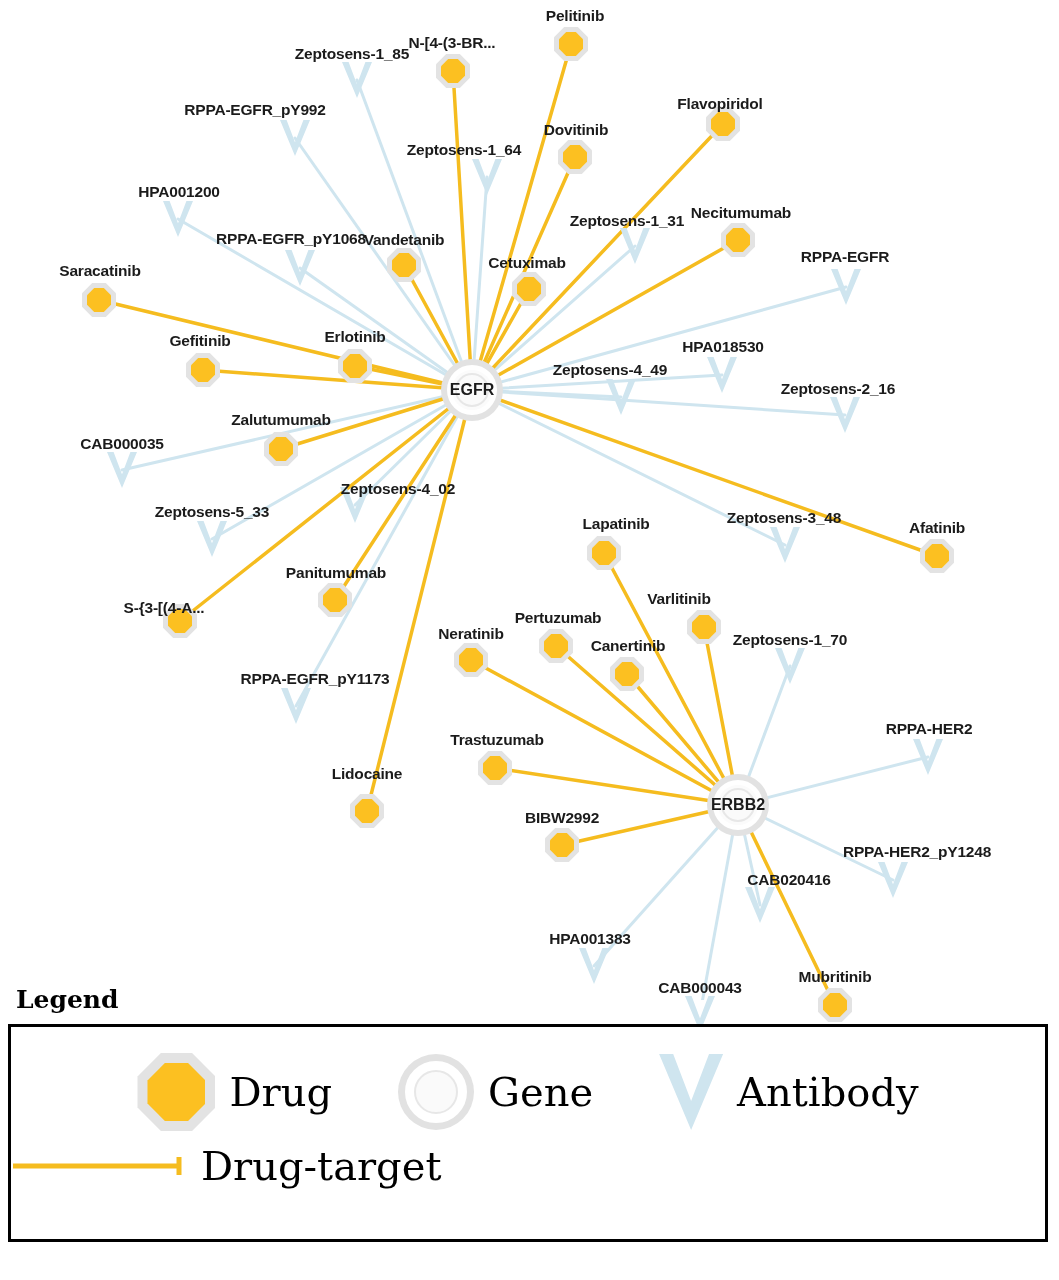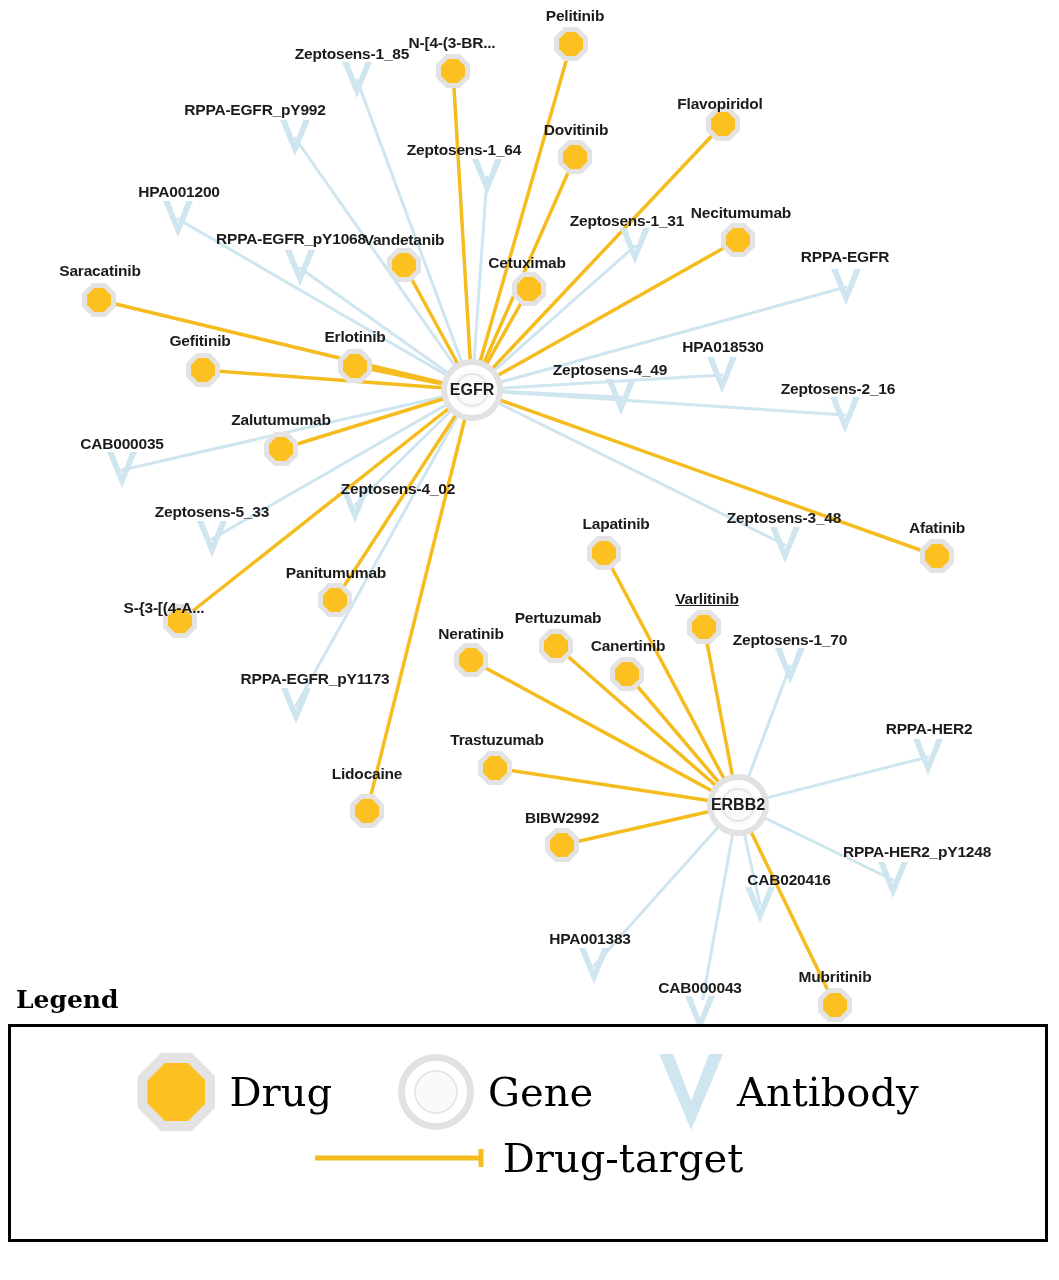--- a/index.html
+++ b/index.html
@@ -164,22 +164,22 @@
     background: #fafafa; border: 2px solid #e7e7e7; box-sizing:border-box;
   }
   .legend-ab {
     width: 64px; height: 76px;
     background: #cfe5ef;
     clip-path: polygon(0% 0%, 22% 0%, 50% 62%, 78% 0%, 100% 0%, 50% 100%);
   }
   .legend-row2 {
     display: flex;
     align-items: center;
-    justify-content: center;
-    margin-top: 4px;
+    justify-content: flex-start;
+    margin-top: 12px;
   }
   .legend-edge-item {
     display: flex;
     align-items: center;
     gap: 10px;
   }
   .legend-edge-item + .legend-edge-item { margin-left: 70px; }
 </style>
 </head>
 <body>
@@ -392,21 +392,21 @@
         <div class="drug-halo">
           <div class="drug-core"></div>
         </div>
       </div>
       <div class="node-label" style="left: 616px; top: 524px;">Lapatinib</div>
       <div class="node" style="left: 704px; top: 627px;">
         <div class="drug-halo">
           <div class="drug-core"></div>
         </div>
       </div>
-      <div class="node-label" style="left: 707px; top: 599px; text-decoration: underline;">Varlitinib</div>
+      <div class="node-label" style="left: 679px; top: 599px;">Varlitinib</div>
       <div class="node" style="left: 335px; top: 600px;">
         <div class="drug-halo">
           <div class="drug-core"></div>
         </div>
       </div>
       <div class="node-label" style="left: 336px; top: 573px;">Panitumumab</div>
       <div class="node" style="left: 180px; top: 621px;">
         <div class="drug-halo">
           <div class="drug-core"></div>
         </div>

